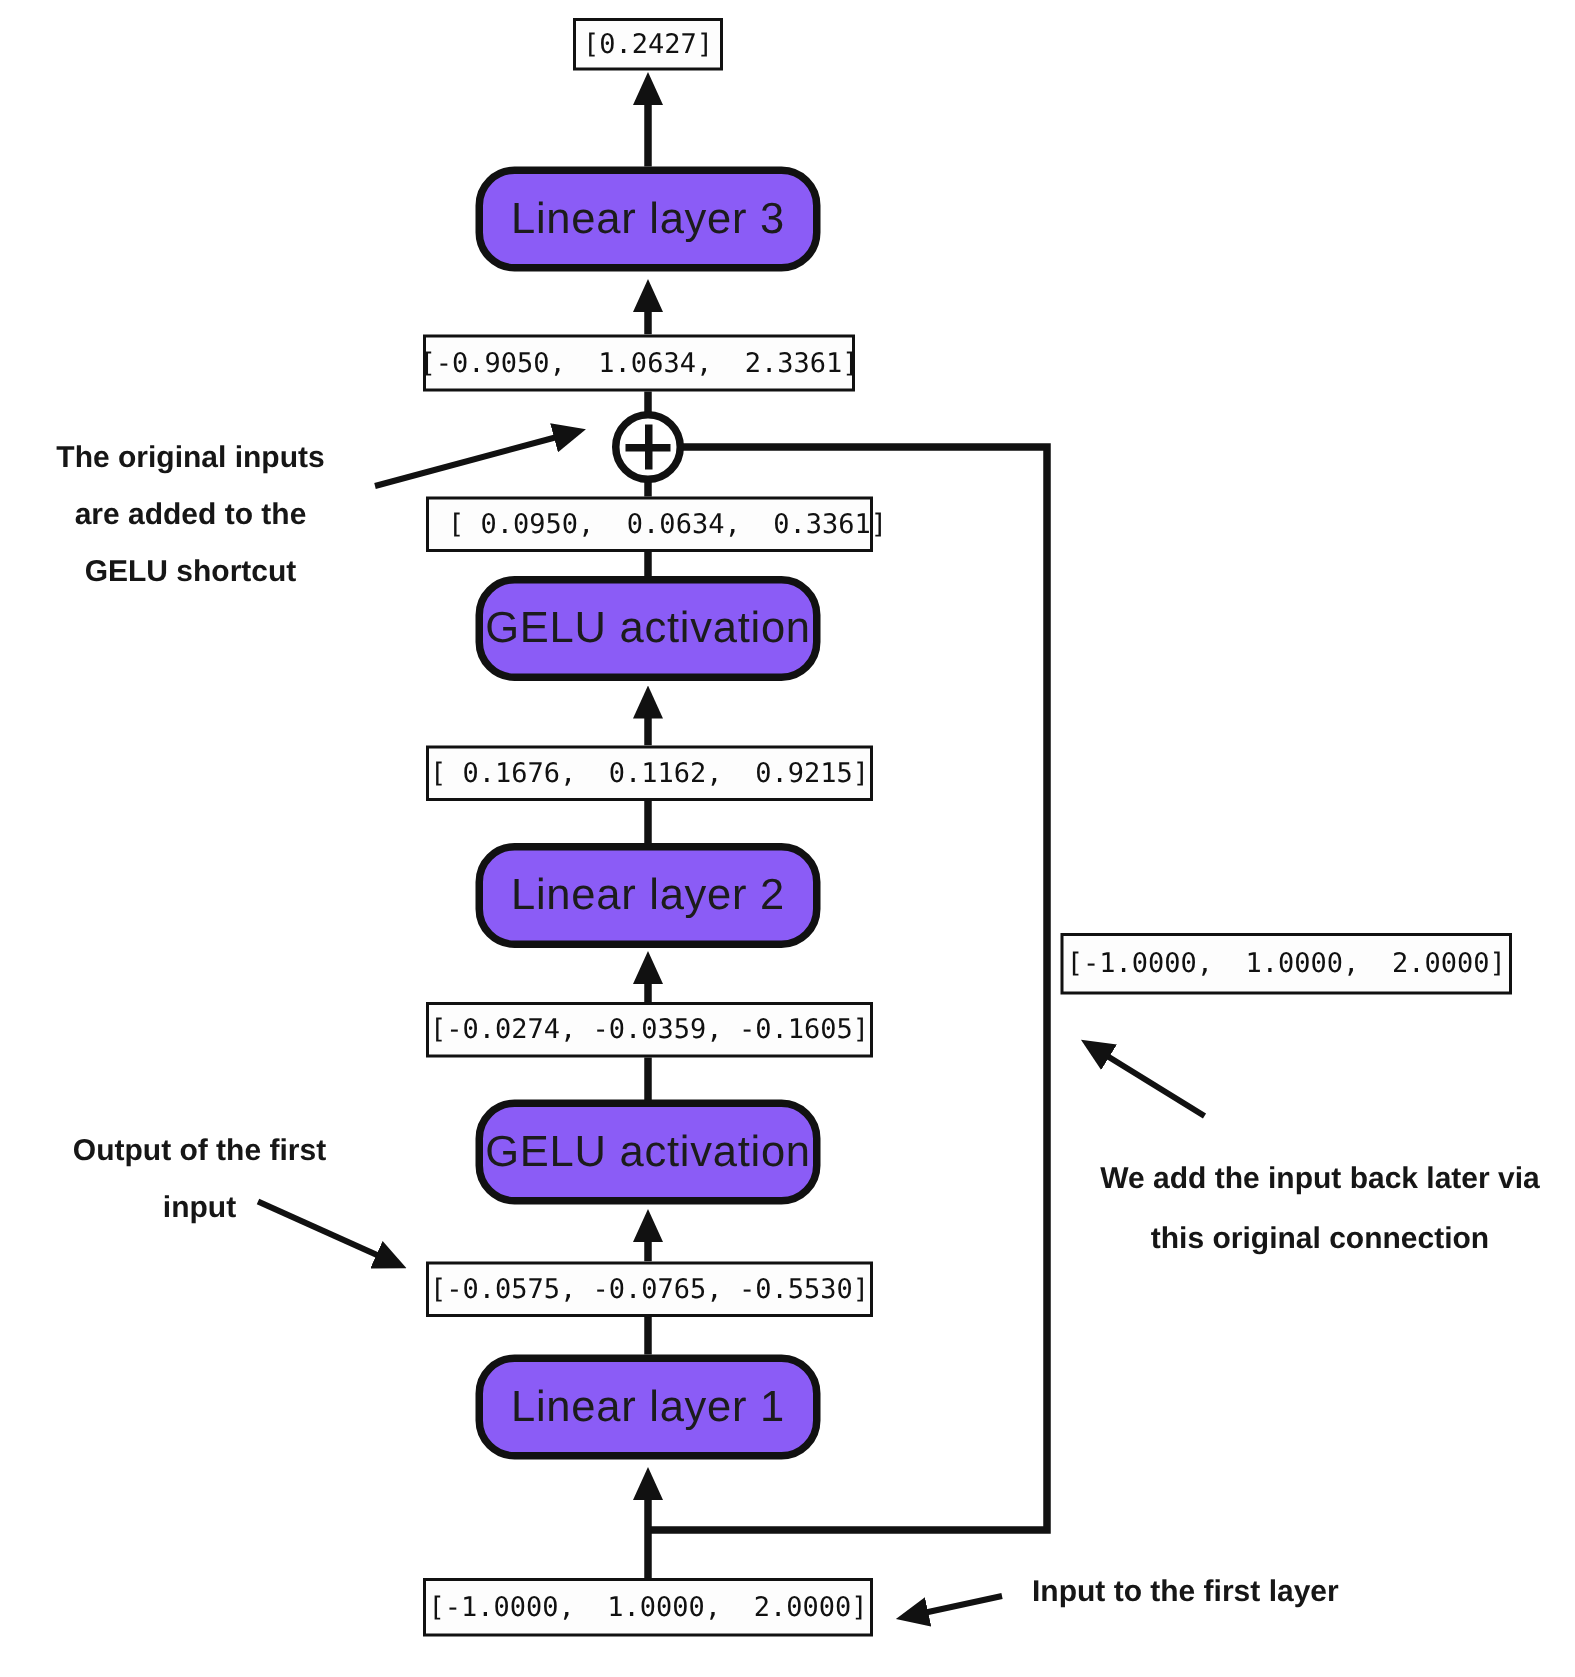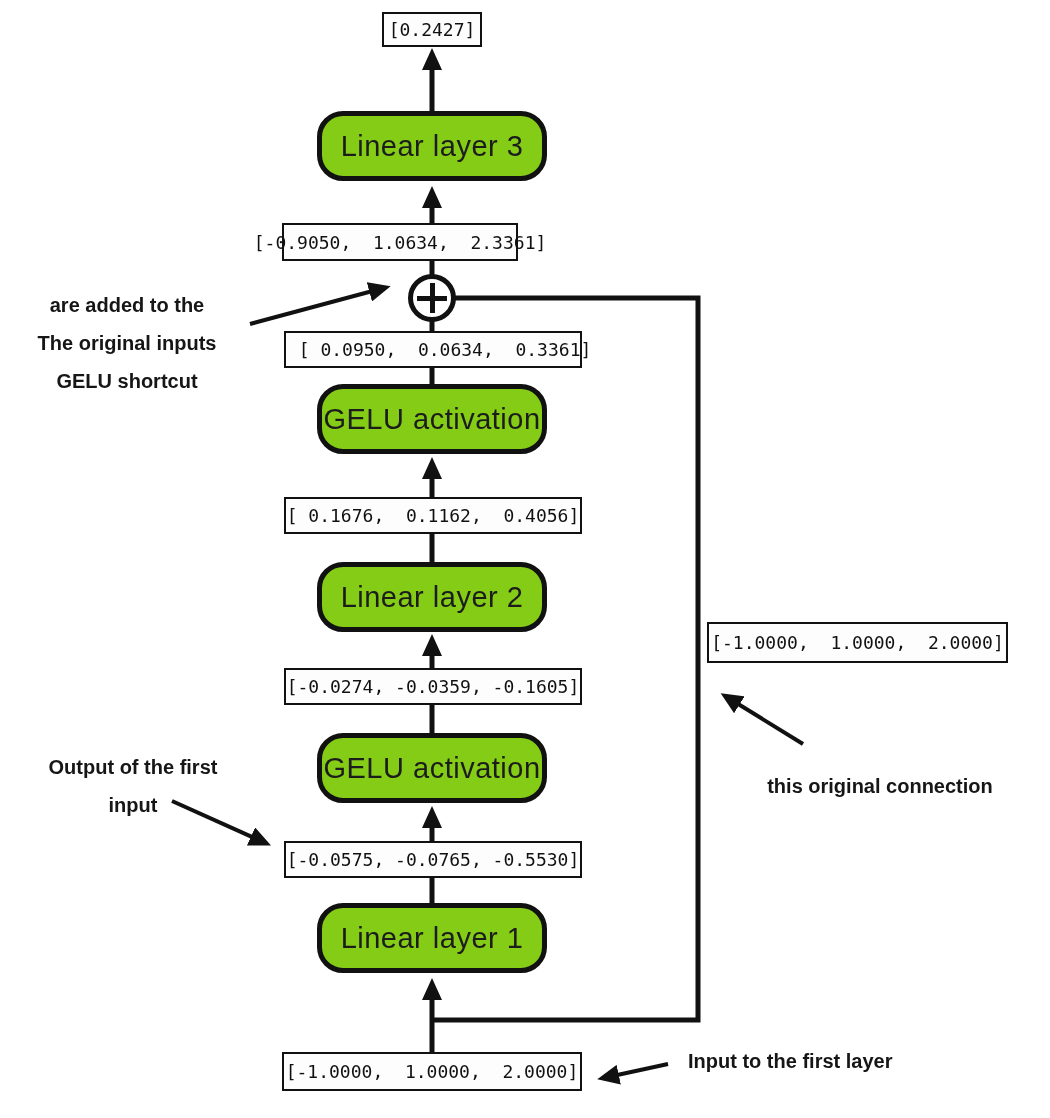--- a/index.html
+++ b/index.html
@@ -23,21 +23,21 @@
     height: 1118px;
     pointer-events: none;
   }
   .layer-box {
     position: absolute;
     width: 230px;
     height: 70px;
     box-sizing: border-box;
     border: 5px solid #111;
     border-radius: 26px;
-    background: #84cc16;
+    background: #8b5cf6;
     display: flex;
     align-items: center;
     justify-content: center;
     font-size: 29px;
     color: #1c1c1c;
     letter-spacing: 0.5px;
   }
   .value-box {
     position: absolute;
     box-sizing: border-box;
@@ -117,25 +117,25 @@
     <line x1="432" y1="111" x2="432" y2="59" stroke="#111" stroke-width="5" marker-end="url(#ah)"></line>
 
     <line x1="250" y1="324" x2="380" y2="289" stroke="#111" stroke-width="4" marker-end="url(#ah)"></line>
     <line x1="172" y1="801" x2="261" y2="841" stroke="#111" stroke-width="4" marker-end="url(#ah)"></line>
     <line x1="803" y1="744" x2="730" y2="699" stroke="#111" stroke-width="4" marker-end="url(#ah)"></line>
     <line x1="668" y1="1064" x2="608" y2="1077" stroke="#111" stroke-width="4" marker-end="url(#ah)"></line>
   </svg>
 
   <div class="value-box" style="left:382px; top:12px; width:100px; height:35px;">[0.2427]</div>
 
-  <div class="value-box" style="left:282px; top:223px; width:236px; height:38px;">[-0.9050,  1.0634,  2.3361]</div>
+  <div class="value-box" style="left:282px; top:223px; width:288px; height:38px;">[-0.9050,  1.0634,  2.3361]</div>
 
   <div class="value-box" style="left:284px; top:331px; width:298px; height:37px;padding-left:24px;">[ 0.0950,  0.0634,  0.3361]</div>
 
-  <div class="value-box" style="left:284px; top:497px; width:298px; height:37px;">[ 0.1676,  0.1162,  0.4056]</div>
+  <div class="value-box" style="left:284px; top:497px; width:298px; height:37px;">[ 0.1676,  0.1162,  0.9215]</div>
 
   <div class="value-box" style="left:284px; top:668px; width:298px; height:37px;">[-0.0274, -0.0359, -0.1605]</div>
 
   <div class="value-box" style="left:284px; top:841px; width:298px; height:37px;">[-0.0575, -0.0765, -0.5530]</div>
 
   <div class="value-box" style="left:707px; top:622px; width:301px; height:41px;">[-1.0000,  1.0000,  2.0000]</div>
 
   <div class="value-box" style="left:282px; top:1052px; width:300px; height:39px;">[-1.0000,  1.0000,  2.0000]</div>
 
   <div class="layer-box" style="left:317px; top:111px;">Linear layer 3</div>
@@ -147,31 +147,32 @@
   <div class="layer-box" style="left:317px; top:733px;">GELU activation</div>
 
   <div class="layer-box" style="left:317px; top:903px;">Linear layer 1</div>
 
   <div class="plus-circle">
     <div class="hbar"></div>
     <div class="vbar"></div>
   </div>
 
   <div class="note" style="left:16px; top:286px; width:222px;">
+    <div>The original inputs</div>
     <div>are added to the</div>
-    <div>The original inputs</div>
     <div>GELU shortcut</div>
   </div>
 
   <div class="note" style="left:22px; top:748px; width:222px;">
     <div>Output of the first</div>
     <div>input</div>
   </div>
 
   <div class="note" style="left:710px; top:766px; width:340px; line-height:40px;">
+    <div>We add the input back later via</div>
     <div>this original connection</div>
   </div>
 
   <div class="note" style="left:688px; top:1044px; width:280px; text-align:left; line-height:34px;">
     <div>Input to the first layer</div>
   </div>
 
 </div>
 
 </body></html>

